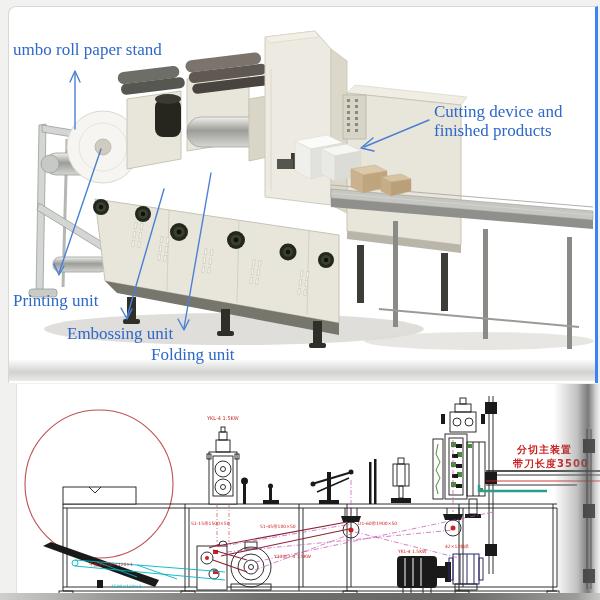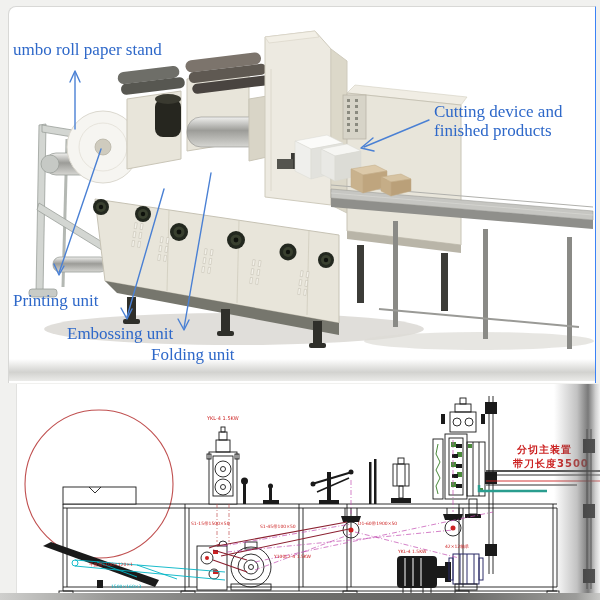--- a/index.html
+++ b/index.html
@@ -1,19 +1,19 @@
 <!DOCTYPE html>
 <html style="--label_blue: #2e68c9; --arrow_blue: #4a80d4; --machine_cream: #e8e5da; --machine_cream_dark: #d9d5c7; --cad_black: #1a1a1a; --cad_red: #c05050; --cad_label_red: #cc2222; --cad_magenta: #c24ab0; --cad_darkred: #8b2030; --cad_cyan: #00b4c5; --cad_green: #4a8a3a;"><head>
 <meta charset="utf-8">
 <style>
   html,body{margin:0;padding:0;background:#eeeeec;}
   .stage{position:relative;width:600px;height:600px;background:#f1f1ef;overflow:hidden;
          font-family:"Liberation Sans",sans-serif;}
   .photo-card{position:absolute;left:8px;top:6px;width:586px;height:376px;background:#ffffff;
-      border-top:1px solid #d8d8d6;border-left:1px solid #d8d8d6;border-right:1px solid #3b82f6;
+      border-top:1px solid #d8d8d6;border-left:1px solid #d8d8d6;border-right:3px solid #3b82f6;
       border-radius:8px 0 0 0;}
   .diagram-card{position:absolute;left:16px;top:384px;width:584px;height:216px;background:#ffffff;
       border-left:1px solid #e2e2e0;}
   .right-shadow{position:absolute;right:0;top:384px;width:46px;height:216px;pointer-events:none;
       background:linear-gradient(to right, rgba(120,120,120,0) 0%, rgba(120,120,120,.45) 50%,
       rgba(88,88,88,.8) 74%, rgba(150,150,150,.45) 90%, rgba(205,205,205,.25) 100%);}
   .bottom-shadow{position:absolute;left:0;bottom:0;width:600px;height:7px;pointer-events:none;
       background:linear-gradient(to right,#cfcfcd 0%,#9a9a98 18%,#6f6f6d 45%,#666664 75%,#9c9c9a 96%,#c9c9c7 100%);}
   svg{display:block;}
   .blue-text{fill:var(--label_blue);font-family:"Liberation Serif","DejaVu Serif",serif;font-size:17px;}

